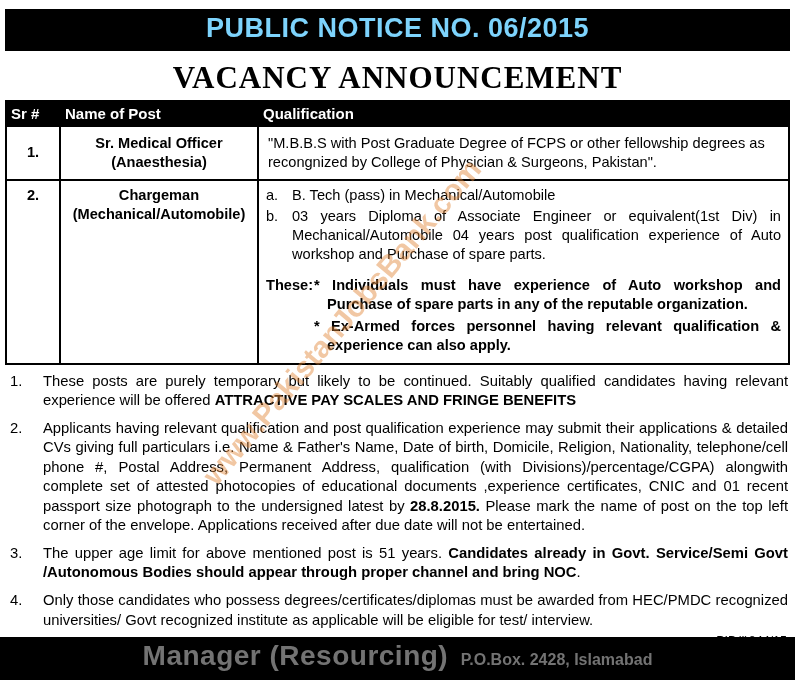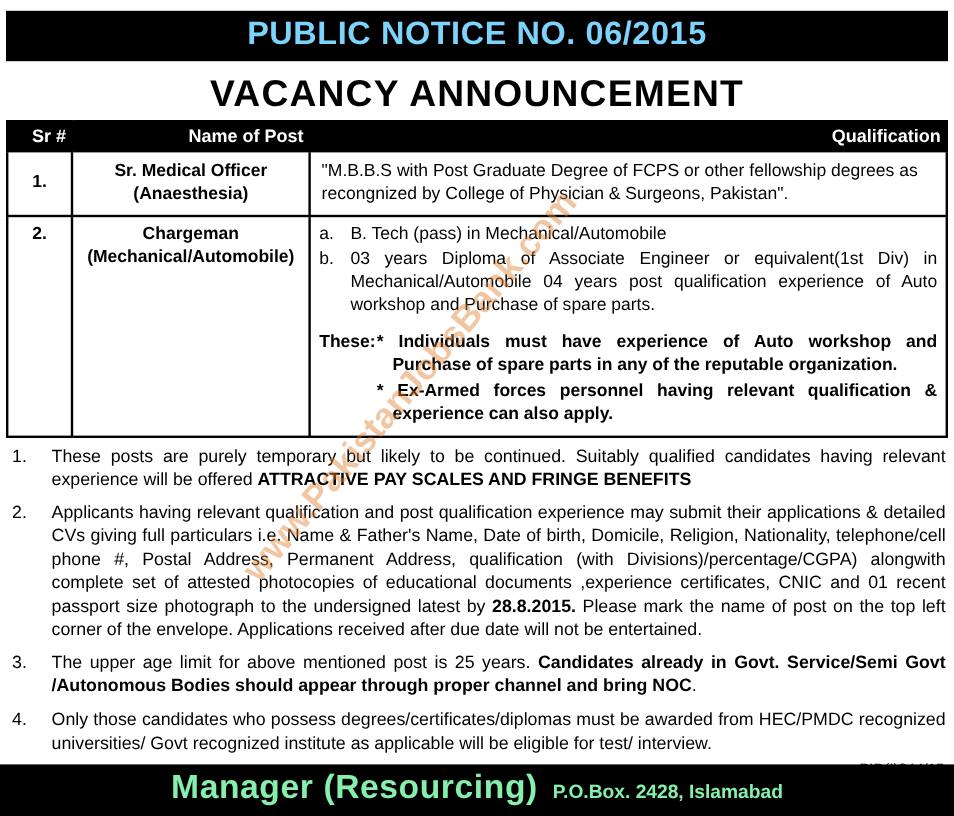--- a/index.html
+++ b/index.html
@@ -11,30 +11,30 @@
   }
   .page { padding:9px 5px 0 5px; }
 
   .banner {
     background:#000; color:#7dd3fc; text-align:center;
     font-weight:bold; font-size:27px; padding:4px 0 7px 0;
     letter-spacing:0.5px;
   }
   .title {
     text-align:center; font-weight:bold; font-size:31px;
-    margin:9px 0 4px 0; letter-spacing:1px;
+    margin:9px 0 4px 0; letter-spacing:1px;font-family:Liberation Serif, serif;
   }
   .intro { font-size:14.6px; margin:0 2px 6px 2px; }
 
   table.positions {
     width:100%; border-collapse:collapse; border:2px solid #000;
   }
   table.positions th {
     background:#000; color:#fff; font-size:15px; font-weight:bold;
-    padding:3px 4px; border:2px solid #000; text-align:right;
+    padding:3px 4px; border:2px solid #000; text-align:left;
   }
   table.positions td {
     border:2px solid #000; padding:5px 7px; font-size:14.6px;
     vertical-align:top; line-height:1.3;
   }
   td.sr-cell { width:54px; text-align:center; font-weight:bold; }
   td.post-cell { width:198px; text-align:center; font-weight:bold; }
   tr.row1 td { vertical-align:middle; }
   td.qual-cell { text-align:left; }
   .qual-quote { padding:2px 2px; }
@@ -51,21 +51,21 @@
 
   .conditions { margin:7px 2px 0 2px; }
   .cond { display:flex; margin-bottom:8px; font-size:14.8px; line-height:1.32; }
   .cond-num { width:36px; flex-shrink:0; padding-left:3px; }
   .cond-text { flex:1; text-align:justify; }
 
   .pid-line { text-align:right; font-size:12.5px; padding-right:3px; margin-top:-4px; }
 
   .footer {
     position:absolute; left:0; right:0; bottom:0;
-    background:#000; color:#86efac; text-align:center;
+    background:#000; color:#737373; text-align:center;
     padding:3px 0 8px 0;
   }
   .footer-name { font-weight:bold; font-size:28px; letter-spacing:0.5px; }
   .footer-address { font-weight:bold; font-size:16px; margin-left:8px; }
 
   .watermark {
     position:absolute; left:135px; top:305px;
     transform:rotate(-50deg);
     font-size:30px; font-weight:bold;
     color:rgba(224,130,50,0.45);
@@ -137,21 +137,21 @@
       <div class="cond-text"><span>These posts are purely temporary but likely to be continued. Suitably qualified candidates having relevant experience will be offered </span><b>ATTRACTIVE PAY SCALES AND FRINGE BENEFITS</b><span></span></div>
     </div>
 
     <div class="cond">
       <span class="cond-num">2.</span>
       <div class="cond-text"><span>Applicants  having relevant qualification and post qualification experience may submit their applications  &amp; detailed CVs  giving full particulars i.e. Name &amp; Father's Name, Date of birth, Domicile, Religion, Nationality, telephone/cell phone #, Postal Address, Permanent Address, qualification (with Divisions)/percentage/CGPA)  alongwith complete set of attested   photocopies of educational documents ,experience certificates, CNIC and 01 recent passport size photograph to the undersigned latest by </span><b>28.8.2015.</b><span>  Please mark the name of post on the top left corner of the envelope. Applications received after due date will not be entertained.</span></div>
     </div>
 
     <div class="cond">
       <span class="cond-num">3.</span>
-      <div class="cond-text"><span>The upper age limit for above mentioned post is 25 years. </span><b>Candidates already in Govt. Service/Semi Govt /Autonomous Bodies should appear through proper channel and bring NOC</b><span>.</span></div>
+      <div class="cond-text"><span>The upper age limit for above mentioned post is 51 years. </span><b>Candidates already in Govt. Service/Semi Govt /Autonomous Bodies should appear through proper channel and bring NOC</b><span>.</span></div>
     </div>
 
     <div class="cond">
       <span class="cond-num">4.</span>
       <div class="cond-text"><span>Only those candidates who possess degrees/certificates/diplomas must be awarded from HEC/PMDC recognized universities/ Govt recognized institute as applicable will be eligible for test/ interview.</span><b></b><span></span></div>
     </div>
 
   </div>
 
   <div class="pid-line">PID(I)844/15</div>

